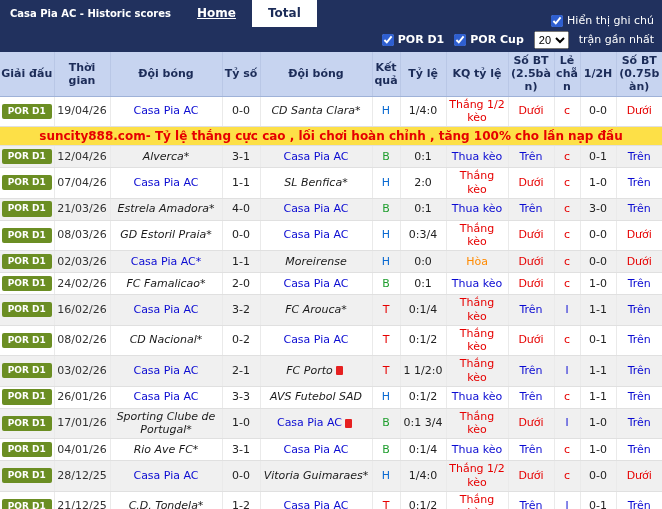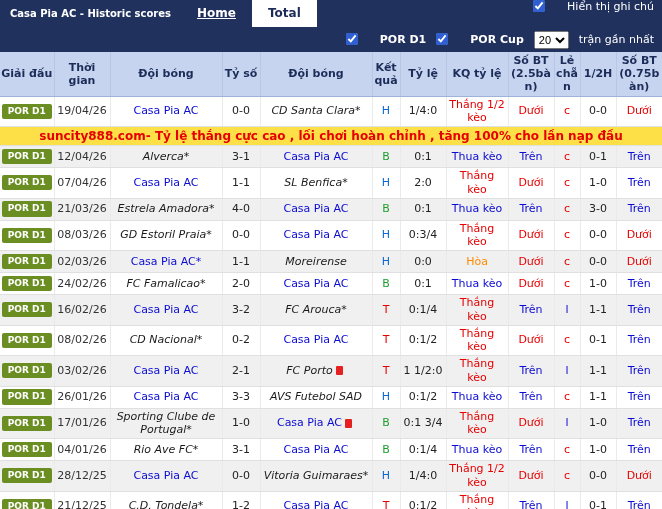--- a/index.html
+++ b/index.html
@@ -6,21 +6,21 @@
   body{width:662px;font-family:"DejaVu Sans","Liberation Sans",sans-serif;font-size:11px;color:#222;}
   .wrap{width:662px;border-bottom:1px solid #ccc;}
 
   
   .topbar{display:flex;align-items:stretch;background:#21315e;height:27px;color:#fff;}
   .title{font-weight:bold;font-size:10px;line-height:27px;padding:0 10px;white-space:nowrap;}
   .tab{line-height:27px;padding:0 16px;font-weight:bold;font-size:12px;cursor:pointer;}
   .tab.active{background:#ffffff;color:#1c2c58;}
   .tab.home{color:#fff;text-decoration:underline;}
   .spacer{flex:1;}
-  .chk{display:flex;align-items:flex-start;gap:22px;color:#fff;font-size:11px;white-space:nowrap;}
+  .chk{display:flex;align-items:flex-end;gap:4px;color:#fff;font-size:11px;white-space:nowrap;}
   .topbar .chk{padding-right:8px;}
   input[type=checkbox]{width:12px;height:12px;margin:0;accent-color:#2f5fd0;}
 
   
   .filterbar{display:flex;align-items:center;justify-content:flex-end;gap:10px;background:#21315e;height:25px;padding-right:8px;color:#fff;font-size:11px;}
   .filterbar label{font-weight:bold;}
   select{font-size:11px;height:18px;}
 
   
   table{border-collapse:collapse;width:662px;table-layout:fixed;font-size:11px;}

